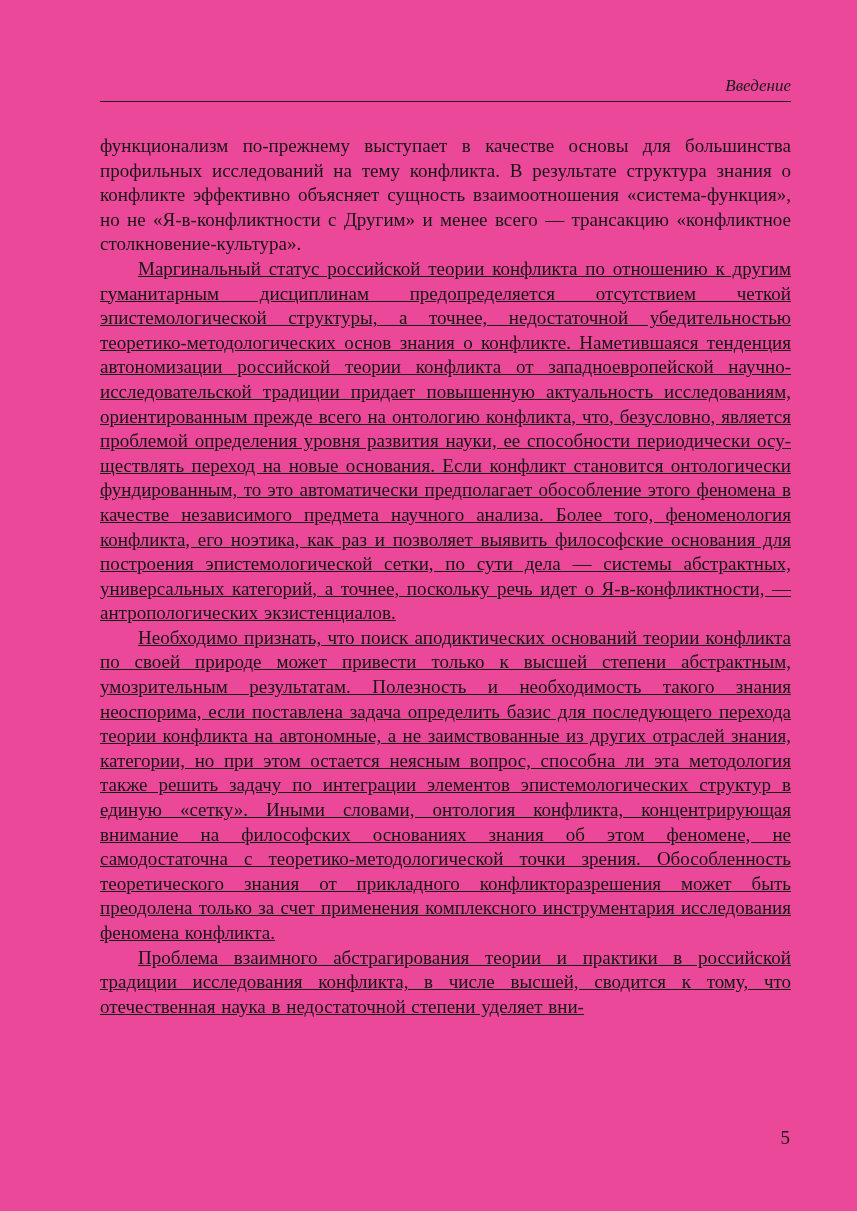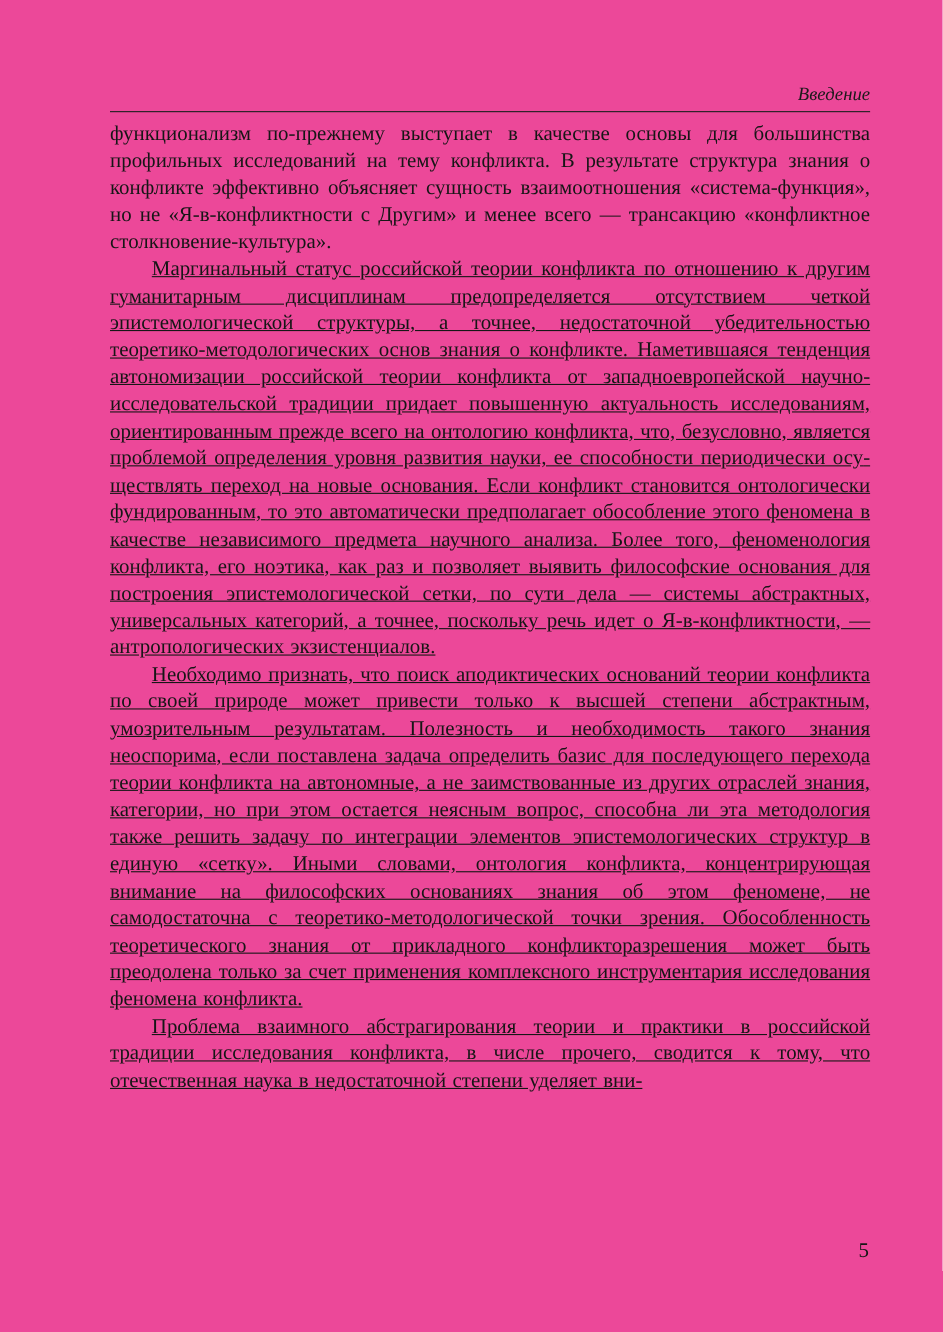--- a/index.html
+++ b/index.html
@@ -30,21 +30,21 @@
     font-size: 17px;
     line-height: 20px;
     color: #1a1a1a;
   }
   .header-rule {
     border: none;
     border-top: 1.6px solid #1e1e1e;
     margin: 5px 0 0 0;
   }
   .body-text {
-    margin-top: 8px;
+    margin-top: 32px;
   }
   p.body-par {
     margin: 0;
     font-size: 19px;
     line-height: 24.6px;
     text-align: justify;
     word-spacing: 1px;
     hyphens: manual;
   }
   p.body-par.indent {
@@ -63,17 +63,17 @@
 <body>
 
 <div class="page">
   <div class="content">
     <div class="running-header">Введение</div>
     <hr class="header-rule">
     <div class="body-text">
       <p class="body-par">функционализм по-прежнему выступает в качестве основы для боль­шинства профильных исследований на тему конфликта. В результате структура знания о конфликте эффективно объясняет сущность взаи­моотношения «система-функция», но не «Я-в-конфликтности с Другим» и менее всего — трансакцию «конфликтное столкновение-культура».</p>
       <p class="body-par indent">Маргинальный статус российской теории конфликта по отношению к другим гуманитарным дисциплинам предопределяется отсутствием четкой эпистемологической структуры, а точнее, недостаточной убеди­тельностью теоретико-методологических основ знания о конфликте. Наметившаяся тенденция автономизации российской теории конфлик­та от западноевропейской научно-исследовательской традиции придает повышенную актуальность исследованиям, ориентированным прежде всего на онтологию конфликта, что, безусловно, является проблемой определения уровня развития науки, ее способности периодически осу­ществлять переход на новые основания. Если конфликт становится онтологически фундированным, то это автоматически предполагает обособление этого феномена в качестве независимого предмета науч­ного анализа. Более того, феноменология конфликта, его ноэтика, как раз и позволяет выявить философские основания для построения эпи­стемологической сетки, по сути дела — системы абстрактных, универ­сальных категорий, а точнее, поскольку речь идет о Я-в-конфликтности, — антропологических экзистенциалов.</p>
       <p class="body-par indent">Необходимо признать, что поиск аподиктических оснований теории конфликта по своей природе может привести только к высшей степени абстрактным, умозрительным результатам. Полезность и необходимость такого знания неоспорима, если поставлена задача определить базис для последующего перехода теории конфликта на автономные, а не за­имствованные из других отраслей знания, категории, но при этом оста­ется неясным вопрос, способна ли эта методология также решить за­дачу по интеграции элементов эпистемологических структур в единую «сетку». Иными словами, онтология конфликта, концентрирующая внимание на философских основаниях знания об этом феномене, не самодостаточна с теоретико-методологической точки зрения. Обосо­бленность теоретического знания от прикладного конфликторазрешения может быть преодолена только за счет применения комплексного ин­струментария исследования феномена конфликта.</p>
-      <p class="body-par indent">Проблема взаимного абстрагирования теории и практики в россий­ской традиции исследования конфликта, в числе прочего, сводится к тому, что отечественная наука в недостаточной степени уделяет вни-</p>
+      <p class="body-par indent">Проблема взаимного абстрагирования теории и практики в россий­ской традиции исследования конфликта, в числе высшей, сводится к тому, что отечественная наука в недостаточной степени уделяет вни-</p>
     </div>
   </div>
   <div class="page-number">5</div>
 </div>
 
 </body></html>

